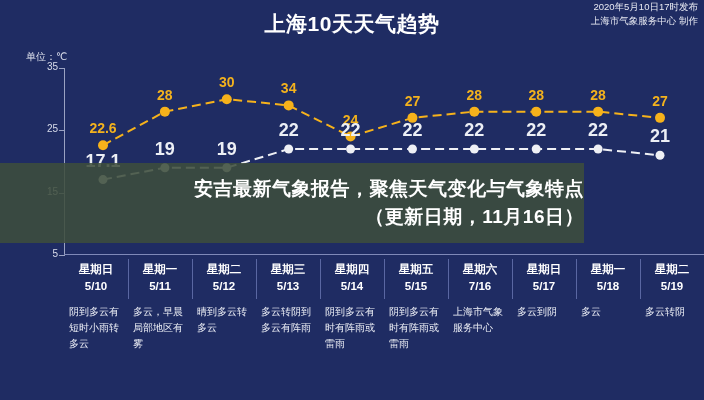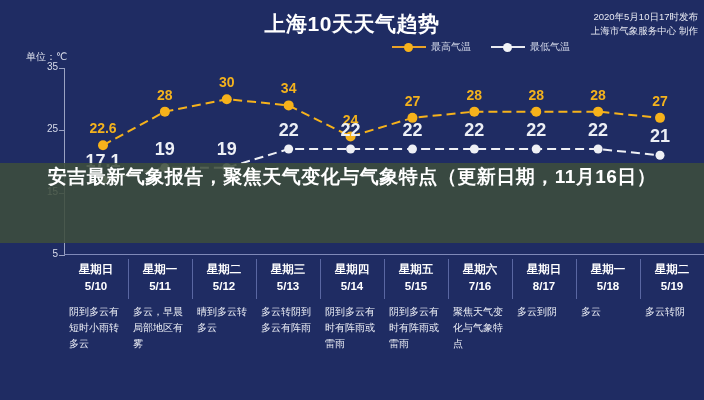--- a/index.html
+++ b/index.html
@@ -11,21 +11,21 @@
   }
   #stage{position:absolute;inset:0;width:704px;height:400px;}
 
   
   .chart-title{
     position:absolute;left:0;top:10px;width:704px;
     text-align:center;color:#ffffff;
     font-size:21px;font-weight:bold;letter-spacing:.5px;
   }
   .publish-info{
-    position:absolute;right:6px;top:10px;width:160px;
+    position:absolute;right:6px;top:0;width:160px;
     text-align:right;color:#e7e9f2;font-size:9.5px;line-height:14px;
   }
   .unit-label{
     position:absolute;left:26px;top:50px;color:#dfe2ee;font-size:10px;
   }
 
   
   .legend{
     position:absolute;left:392px;top:40px;
     display:flex;align-items:center;gap:20px;
@@ -61,23 +61,23 @@
     position:absolute;color:#f3b21d;font-size:14px;font-weight:bold;
     transform:translate(-50%,-100%);white-space:nowrap;
   }
   .lbl-lo{
     position:absolute;color:#eceff5;font-size:18px;font-weight:bold;
     transform:translate(-50%,-100%);white-space:nowrap;
   }
 
   
   .overlay{
-    position:absolute;left:0;top:163px;width:704px;height:80px;
+    position:absolute;left:0;top:163px;width:584px;height:80px;
     background:rgba(62,77,60,0.88);
-    display:flex;flex-direction:row;align-items:flex-start;justify-content:center;
+    display:flex;flex-direction:column;align-items:flex-end;justify-content:center;
     z-index:5;
   }
   .overlay-line{
     color:#ffffff;font-size:19px;font-weight:bold;line-height:28px;
     text-align:center;letter-spacing:.5px;
   }
 
   
   .table{
     position:absolute;left:64px;top:255px;width:640px;height:145px;
@@ -109,34 +109,20 @@
 
   <div class="chart-title">上海10天天气趋势</div>
 
   <div class="publish-info">
     <div>2020年5月10日17时发布</div>
     <div>上海市气象服务中心 制作</div>
   </div>
 
   <div class="unit-label">单位：℃</div>
 
-  <div class="legend">
-    <div class="legend-item legend-hi">
-      <span class="legend-dash">
-          <span class="dot"></span>
-        </span>
-      <span class="legend-text">最高气温</span>
-    </div>
-    <div class="legend-item legend-lo">
-      <span class="legend-dash">
-          <span class="dot"></span>
-        </span>
-      <span class="legend-text">最低气温</span>
-    </div>
-  </div>
 
   <div class="plot">
     <div class="axis-v"></div>
     <div id="yticks">
         <div class="ytick" style="left: 28px; top: 1px;">35</div>
         <div class="ytick-mark" style="left: 59px; top: 8px;"></div>
         <div class="ytick" style="left: 28px; top: 63.3333px;">25</div>
         <div class="ytick-mark" style="left: 59px; top: 70.3333px;"></div>
         <div class="ytick" style="left: 28px; top: 125.667px;">15</div>
         <div class="ytick-mark" style="left: 59px; top: 132.667px;"></div>
@@ -230,26 +216,26 @@
       <div class="col">
         <div class="head-div" style="position: absolute; left: 0px; top: 4px; width: 1px; height: 40px; background: rgb(90, 103, 162);"></div>
         <div class="day">星期五</div>
         <div class="date">5/15</div>
         <div class="desc">阴到多云有时有阵雨或雷雨</div>
       </div>
       <div class="col">
         <div class="head-div" style="position: absolute; left: 0px; top: 4px; width: 1px; height: 40px; background: rgb(90, 103, 162);"></div>
         <div class="day">星期六</div>
         <div class="date">7/16</div>
-        <div class="desc">聚焦天气变化与气象特点</div>
+        <div class="desc">上海市气象服务中心</div>
       </div>
       <div class="col">
         <div class="head-div" style="position: absolute; left: 0px; top: 4px; width: 1px; height: 40px; background: rgb(90, 103, 162);"></div>
         <div class="day">星期日</div>
-        <div class="date">8/17</div>
+        <div class="date">5/17</div>
         <div class="desc">多云到阴</div>
       </div>
       <div class="col">
         <div class="head-div" style="position: absolute; left: 0px; top: 4px; width: 1px; height: 40px; background: rgb(90, 103, 162);"></div>
         <div class="day">星期一</div>
         <div class="date">5/18</div>
         <div class="desc">多云</div>
       </div>
       <div class="col">
         <div class="head-div" style="position: absolute; left: 0px; top: 4px; width: 1px; height: 40px; background: rgb(90, 103, 162);"></div>

